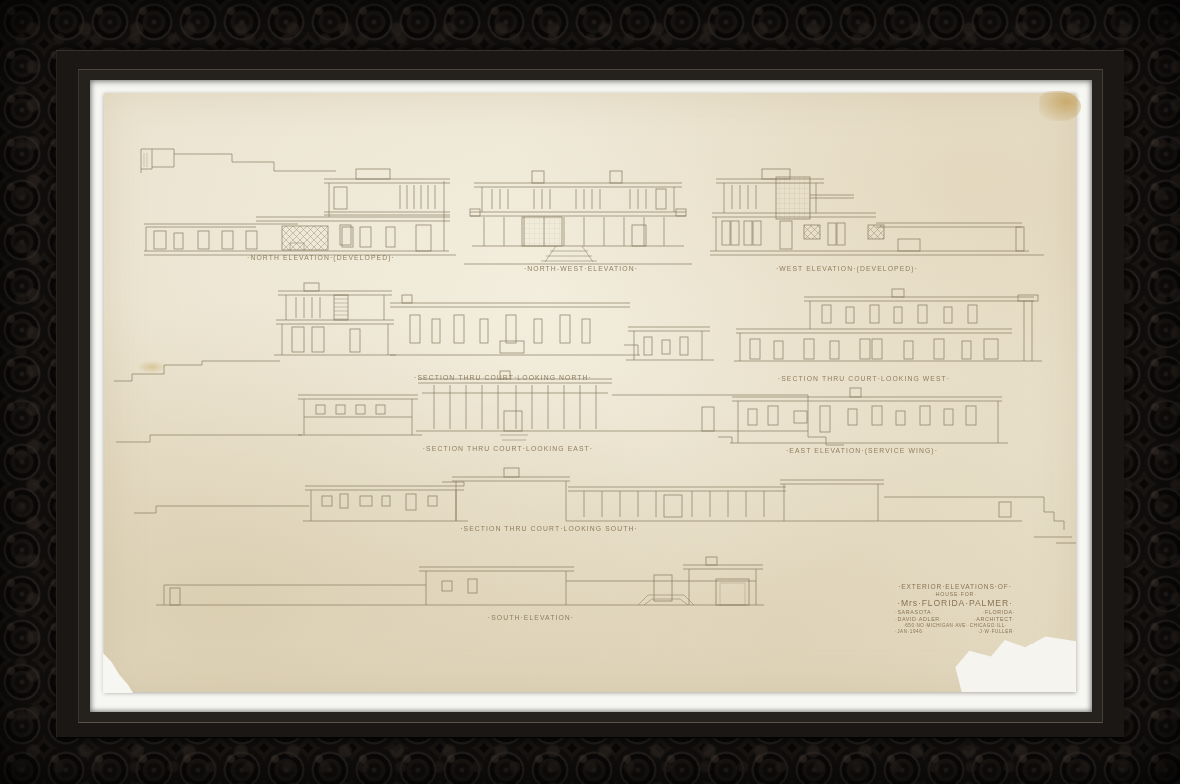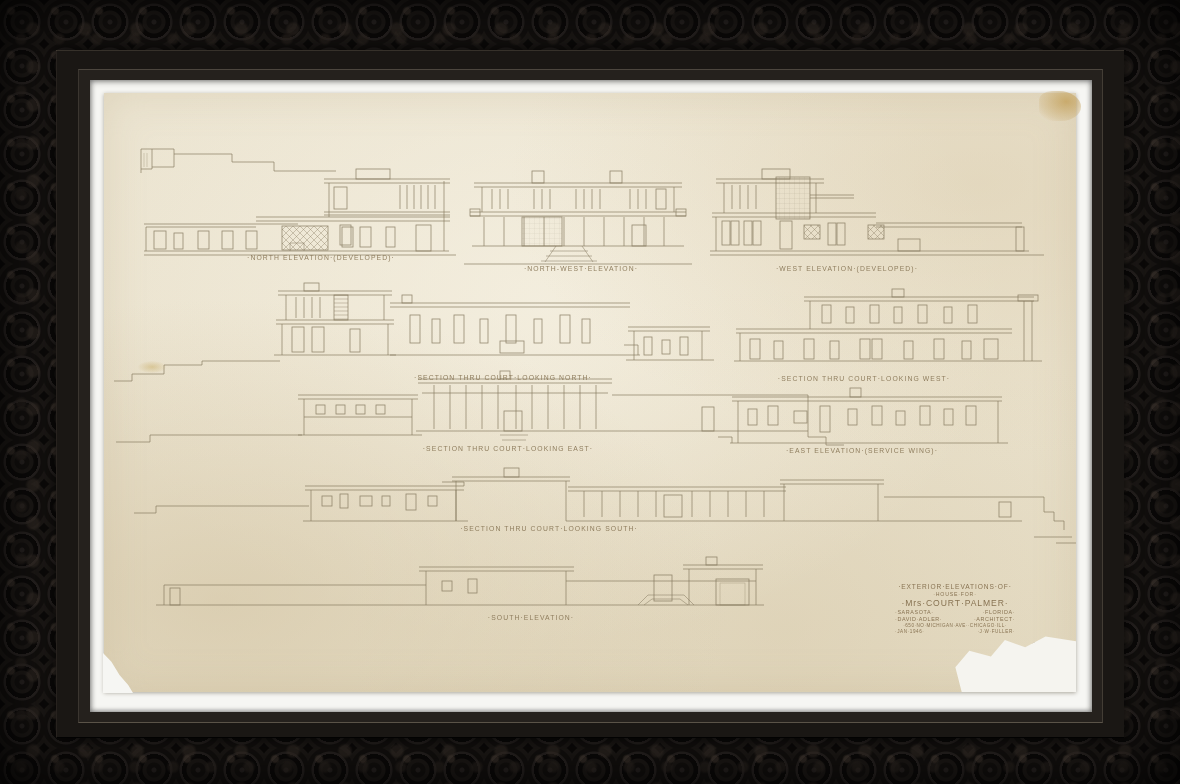--- a/index.html
+++ b/index.html
@@ -305,21 +305,21 @@
       <span class="cap" style="left:399px;top:281px">·SECTION THRU COURT·LOOKING NORTH·</span>
       <span class="cap" style="left:760px;top:282px">·SECTION THRU COURT·LOOKING WEST·</span>
       <span class="cap" style="left:404px;top:352px">·SECTION THRU COURT·LOOKING EAST·</span>
       <span class="cap" style="left:758px;top:354px">·EAST ELEVATION·(SERVICE WING)·</span>
       <span class="cap" style="left:445px;top:432px">·SECTION THRU COURT·LOOKING SOUTH·</span>
       <span class="cap" style="left:427px;top:521px">·SOUTH·ELEVATION·</span>
 
       <div class="tblock">
         <div class="t1">·EXTERIOR·ELEVATIONS·OF·</div>
         <div class="t2">·HOUSE·FOR·</div>
-        <div class="t3">·Mrs·COURT·PALMER·</div>
+        <div class="t3">·Mrs·FLORIDA·PALMER·</div>
         <div class="pair">
           <span>·SARASOTA·</span>
           <span>·FLORIDA·</span>
         </div>
         <div class="pair">
           <span>·DAVID·ADLER·</span>
           <span>·ARCHITECT·</span>
         </div>
         <div class="t6">·650·NO·MICHIGAN·AVE··CHICAGO·ILL·</div>
         <div class="pair small">

